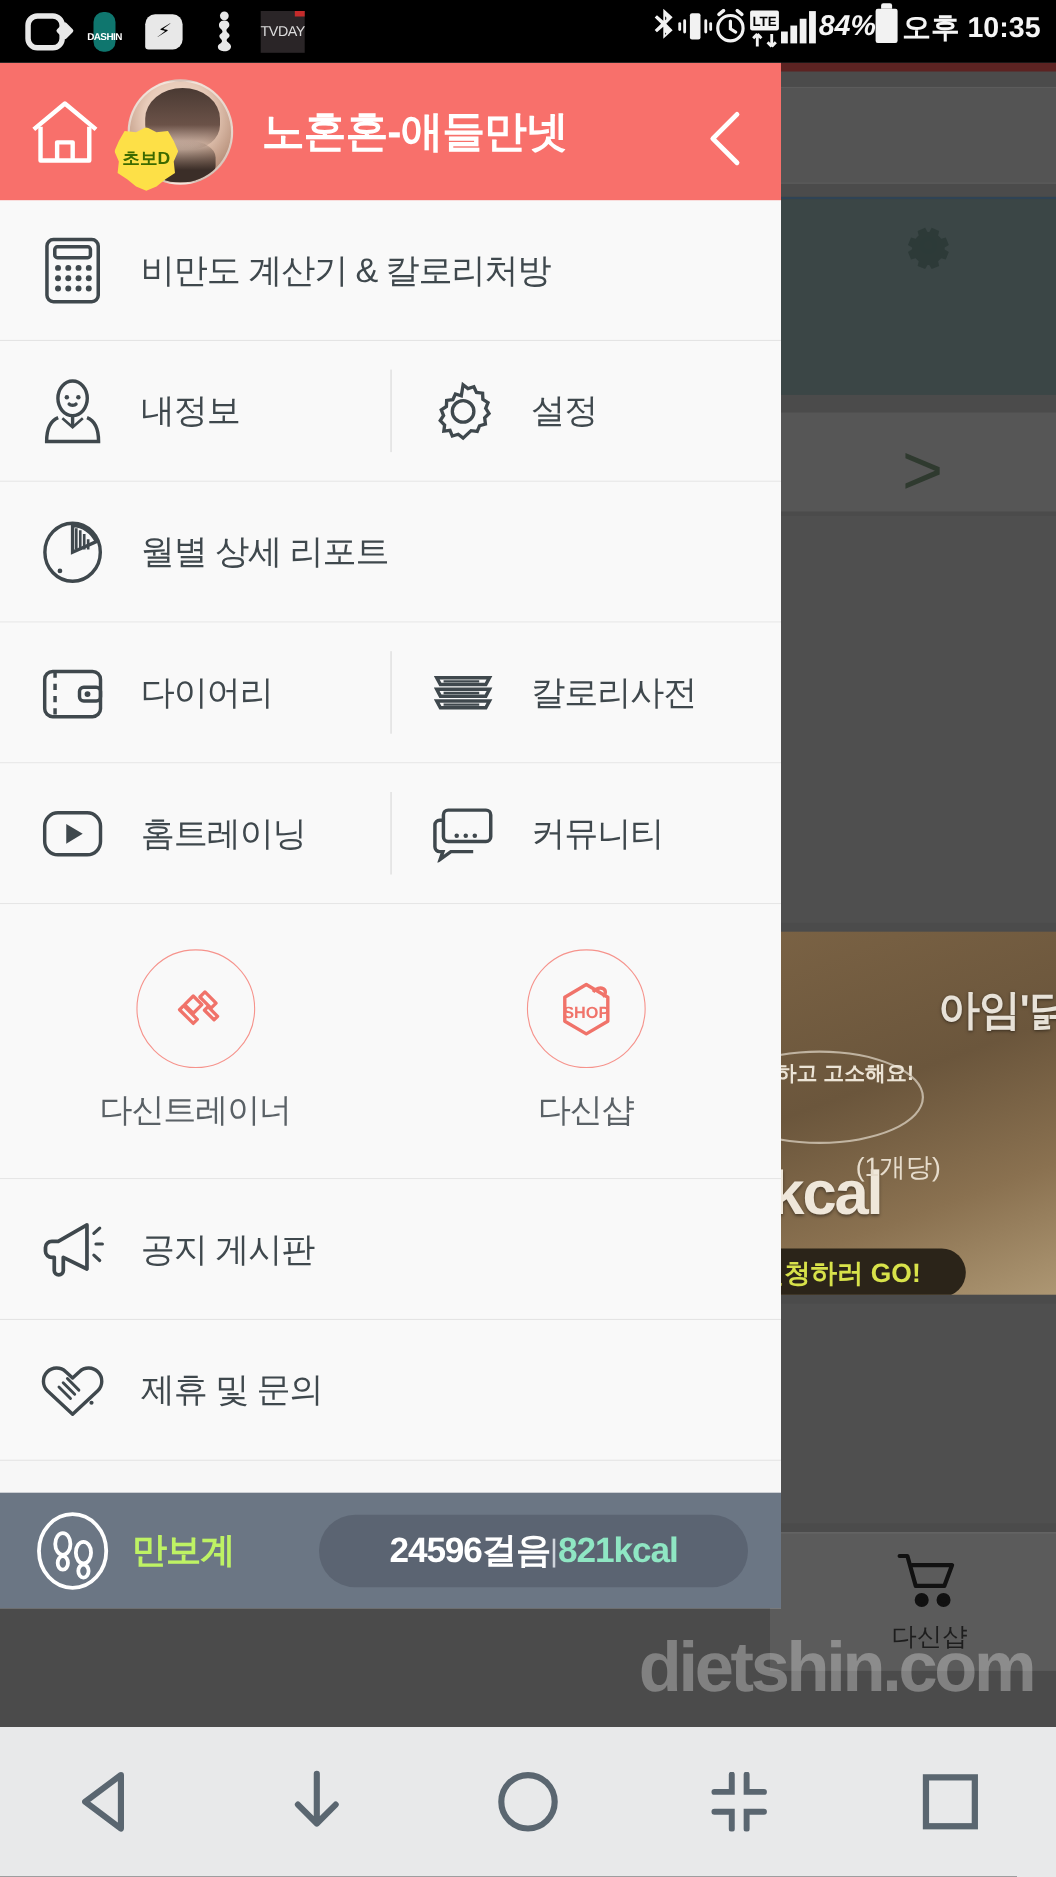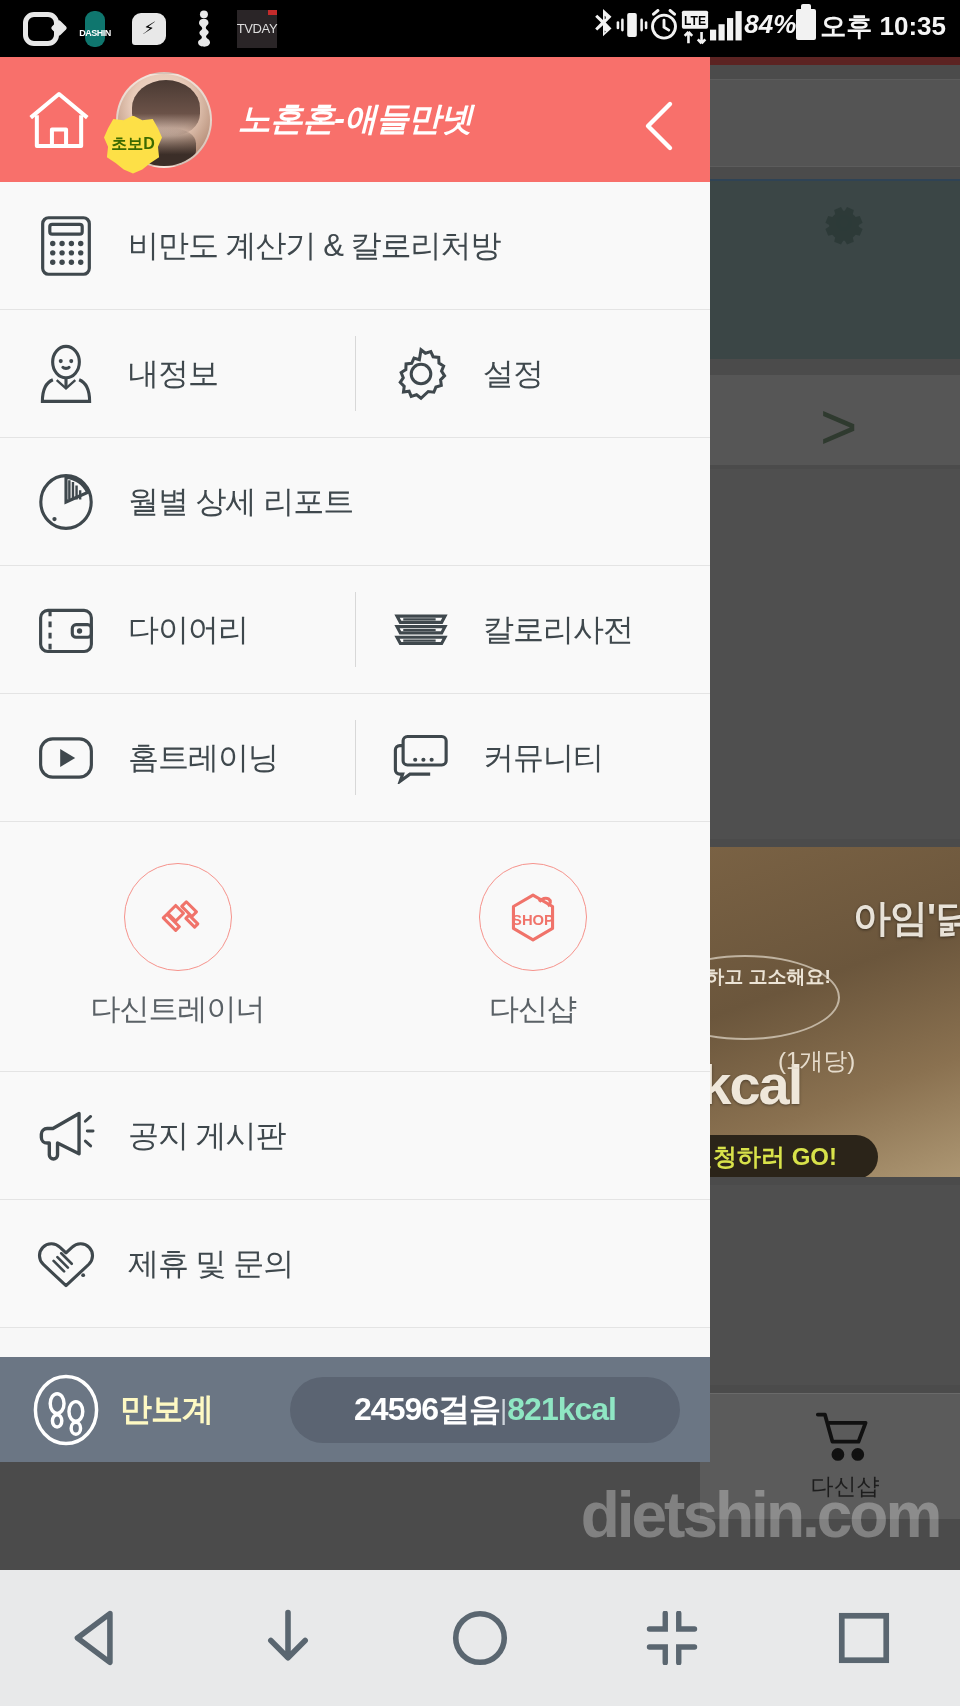--- a/index.html
+++ b/index.html
@@ -179,23 +179,22 @@
   }
   .badge{
     position:absolute; bottom:-6px; left:-12px; width:58px; height:58px;
     background:#fde047; color:#3c6a00; font-size:16px; font-weight:bold;
     display:flex; align-items:center; justify-content:center;
     clip-path:polygon(50% 0%,66% 8%,84% 6%,93% 22%,100% 38%,93% 54%,95% 72%,
                       80% 82%,66% 93%,50% 100%,34% 93%,20% 82%,5% 72%,7% 54%,
                       0% 38%,7% 22%,16% 6%,34% 8%);
   }
   .username{
-    margin-left:26px; color:#fff; font-size:33px; font-weight:bold;
+    margin-left:26px; color:#fff; font-size:39px; font-weight:bold;
     letter-spacing:-1px;
-    font-style:italic;
   }
   .back-chevron{
     position:absolute; right:30px; top:50%; transform:translateY(-50%);
     width:40px; height:40px;
   }
 
   
   .row{
     height:128px; border-bottom:1px solid #e4e4e4;
     display:flex; align-items:center; background:#f9f9f9;
@@ -234,21 +233,21 @@
   }
   .promo-lbl{ font-size:30px; color:#5a6166; letter-spacing:-1px; }
 
   
   .pedo{
     position:absolute; bottom:0; left:0; width:710px; height:105px;
     background:#6b7684; display:flex; align-items:center; padding:0 30px;
   }
   .pedo-ico{ width:72px; display:flex; align-items:center; justify-content:center; }
   .pedo-lbl{
-    margin-left:18px; color:#fef9c3; font-size:32px; font-weight:bold; letter-spacing:-1px;
+    margin-left:18px; color:#bef264; font-size:32px; font-weight:bold; letter-spacing:-1px;
   }
   .pedo-pill{
     margin-left:auto; height:66px; min-width:390px; background:#5b6472;
     border-radius:33px; display:flex; align-items:center; justify-content:center;
     gap:0; padding:0 34px;
   }
   .pedo-steps{ color:#fff; font-size:32px; font-weight:bold; letter-spacing:-1px; }
   .pedo-sep{ color:#cfd5dc; font-size:28px; }
   .pedo-kcal{ color:#8fe6c3; font-size:32px; font-weight:bold; letter-spacing:-1px; }
 

